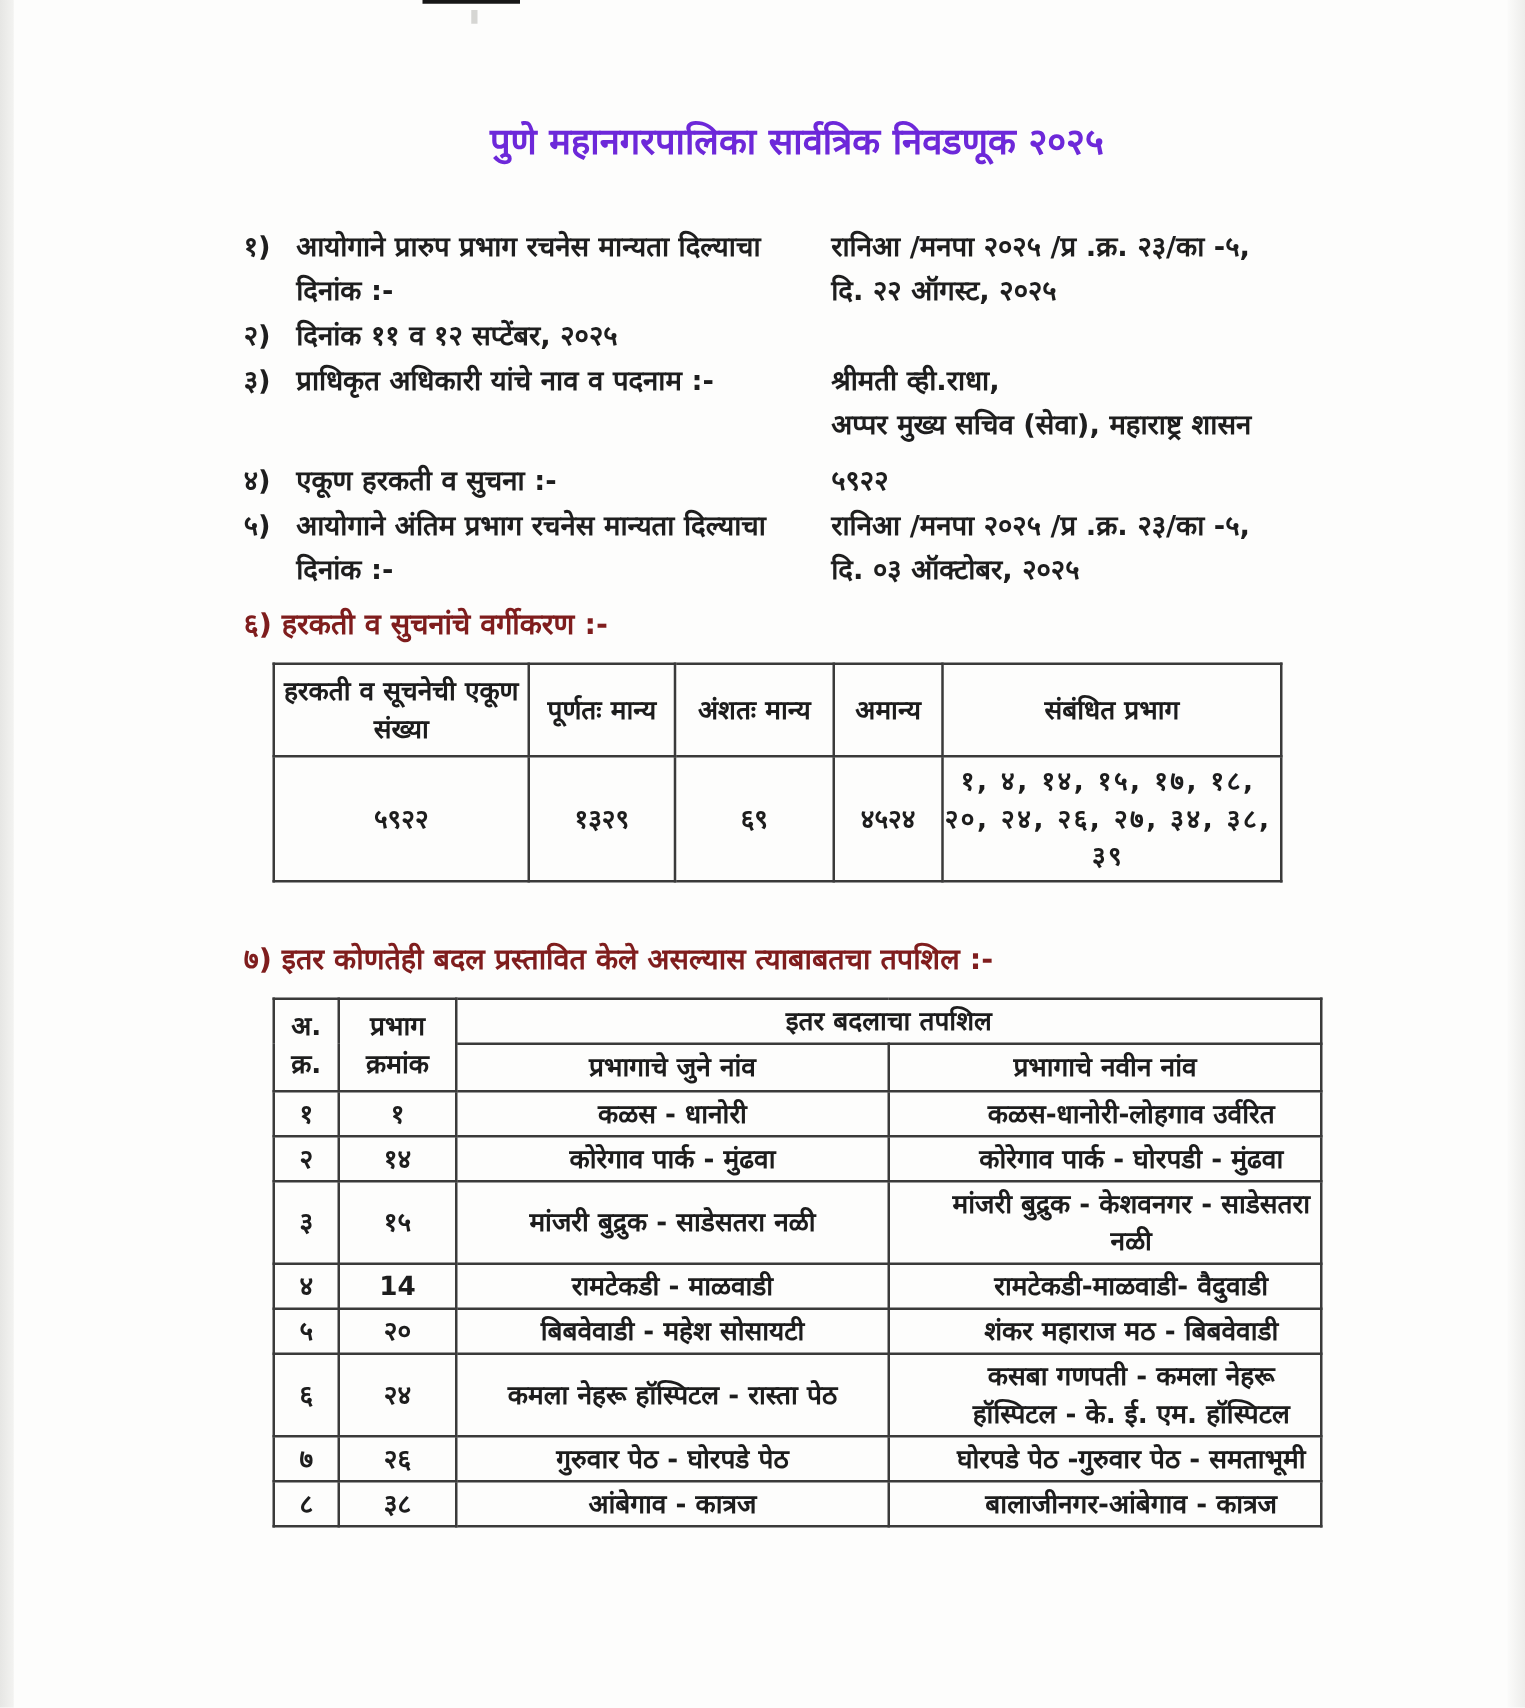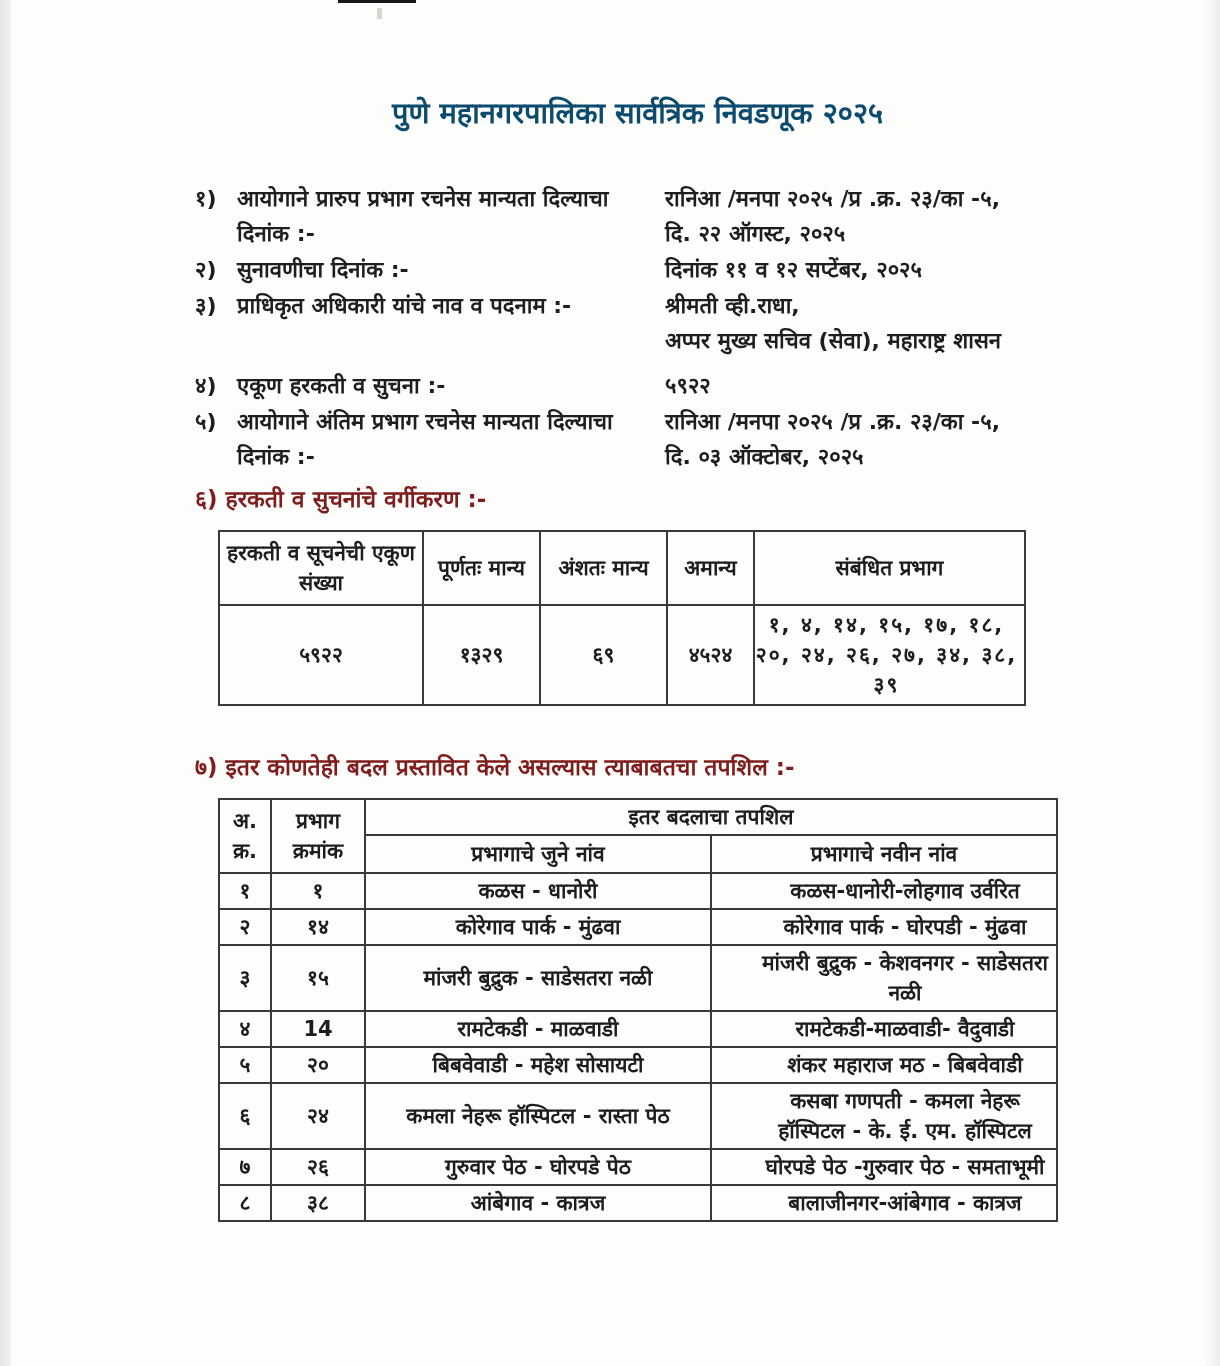--- a/index.html
+++ b/index.html
@@ -36,21 +36,21 @@
     left: 195px;
     top: 0;
     width: 885px;
   }
 
   .doc-title {
     margin-top: 92px;
     font-size: 29px;
     font-weight: 700;
     text-align: center;
-    color: #0c4a6e;
+    color: #6d28d9;
   }
 
   .items { margin-top: 50px; }
 
   .item {
     display: flex;
     align-items: flex-start;
     font-size: 22px;
     font-weight: 600;
     line-height: 35px;
@@ -130,23 +130,20 @@
         <div class="line">दिनांक :-</div>
       </div>
       <div class="item-value">
         <div class="line">रानिआ /मनपा  २०२५ /प्र .क्र. २३/का -५,</div>
         <div class="line">दि. २२ ऑगस्ट, २०२५</div>
       </div>
     </div>
 
     <div class="item">
       <div class="item-num">२)</div>
-      <div class="item-label">
-        <div class="line">सुनावणीचा दिनांक :-</div>
-      </div>
       <div class="item-value">
         <div class="line">दिनांक ११ व १२ सप्टेंबर, २०२५</div>
       </div>
     </div>
 
     <div class="item gap-after">
       <div class="item-num">३)</div>
       <div class="item-label">
         <div class="line">प्राधिकृत अधिकारी यांचे नाव व पदनाम :-</div>
       </div>

